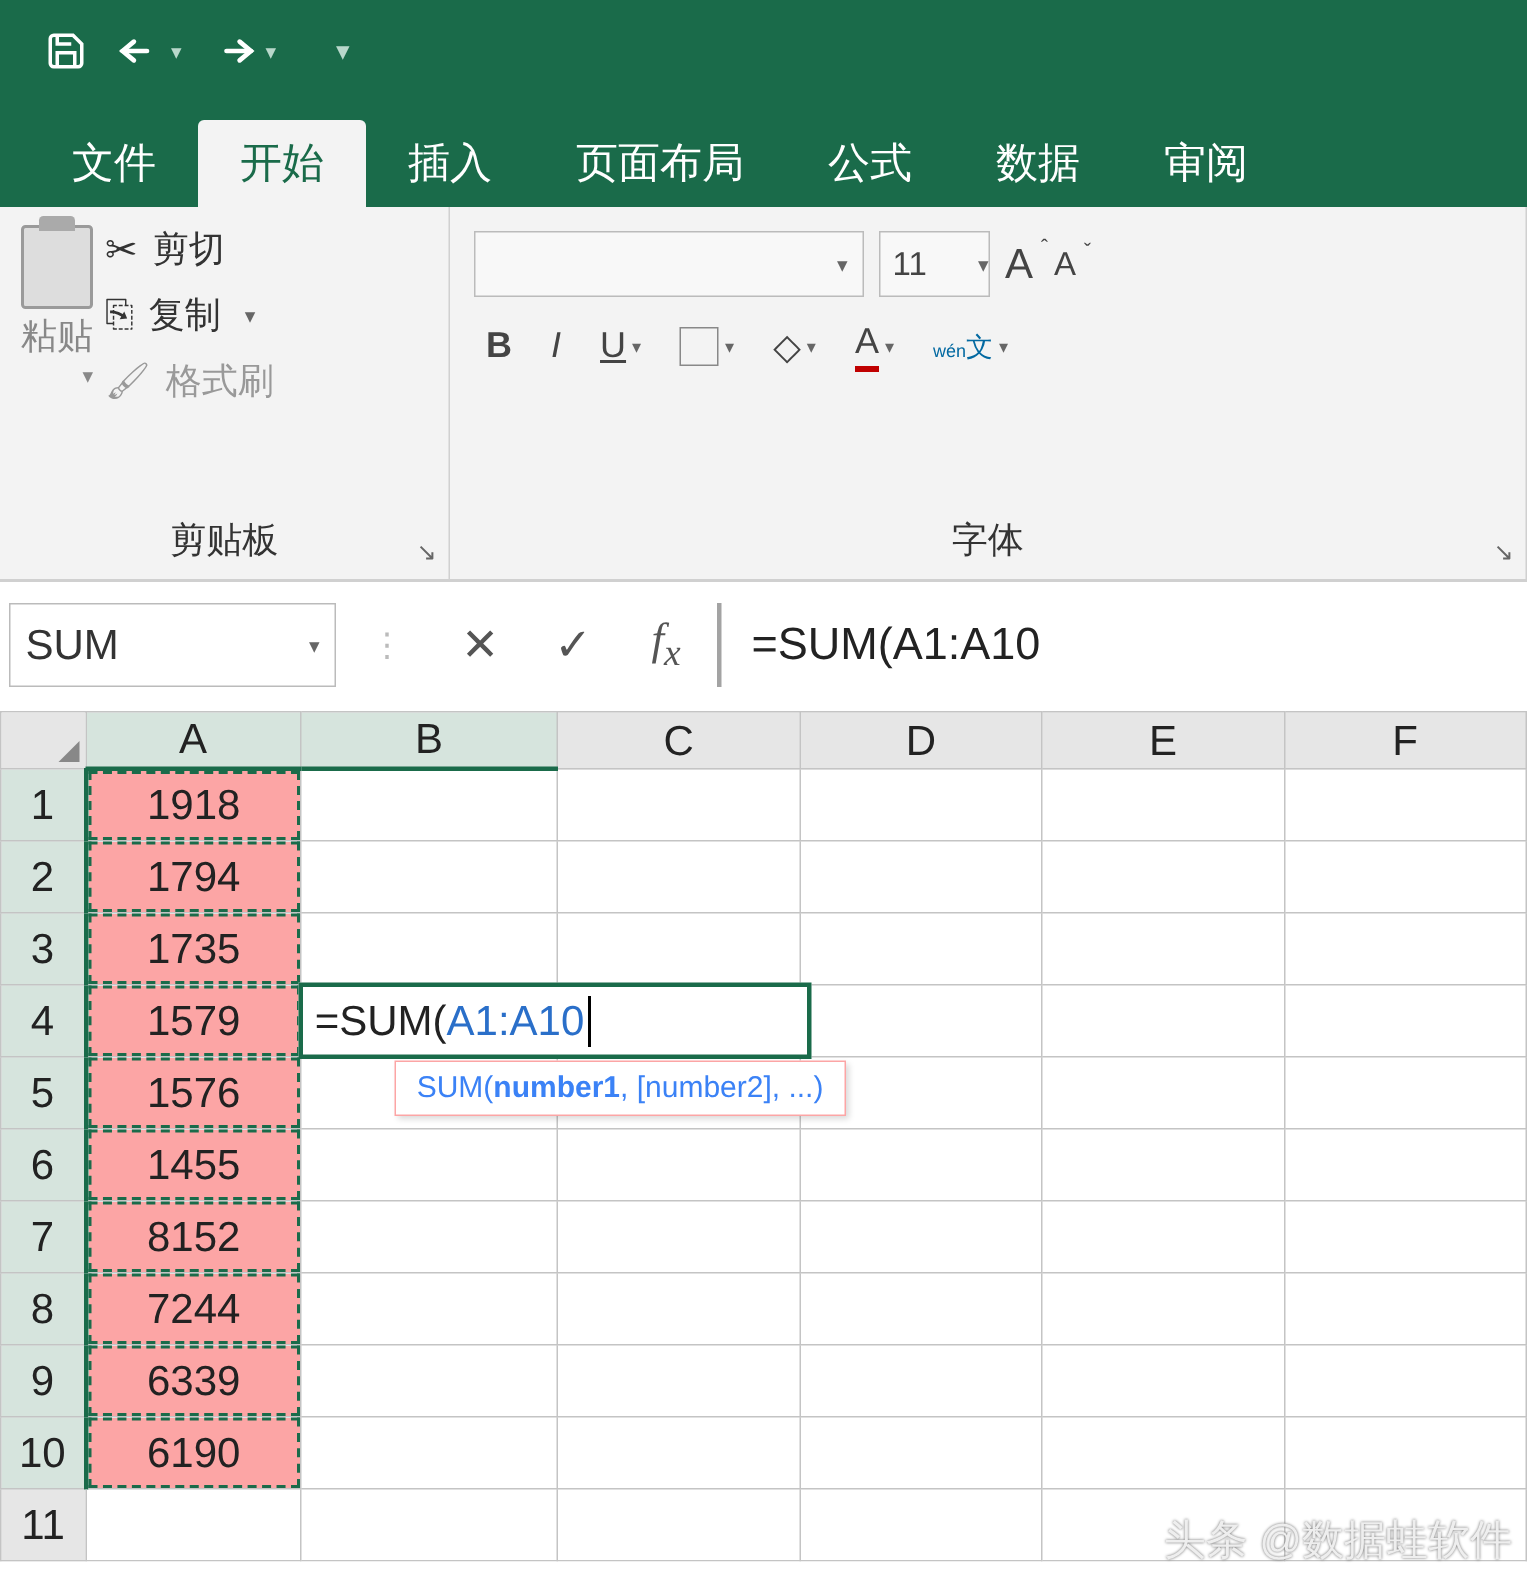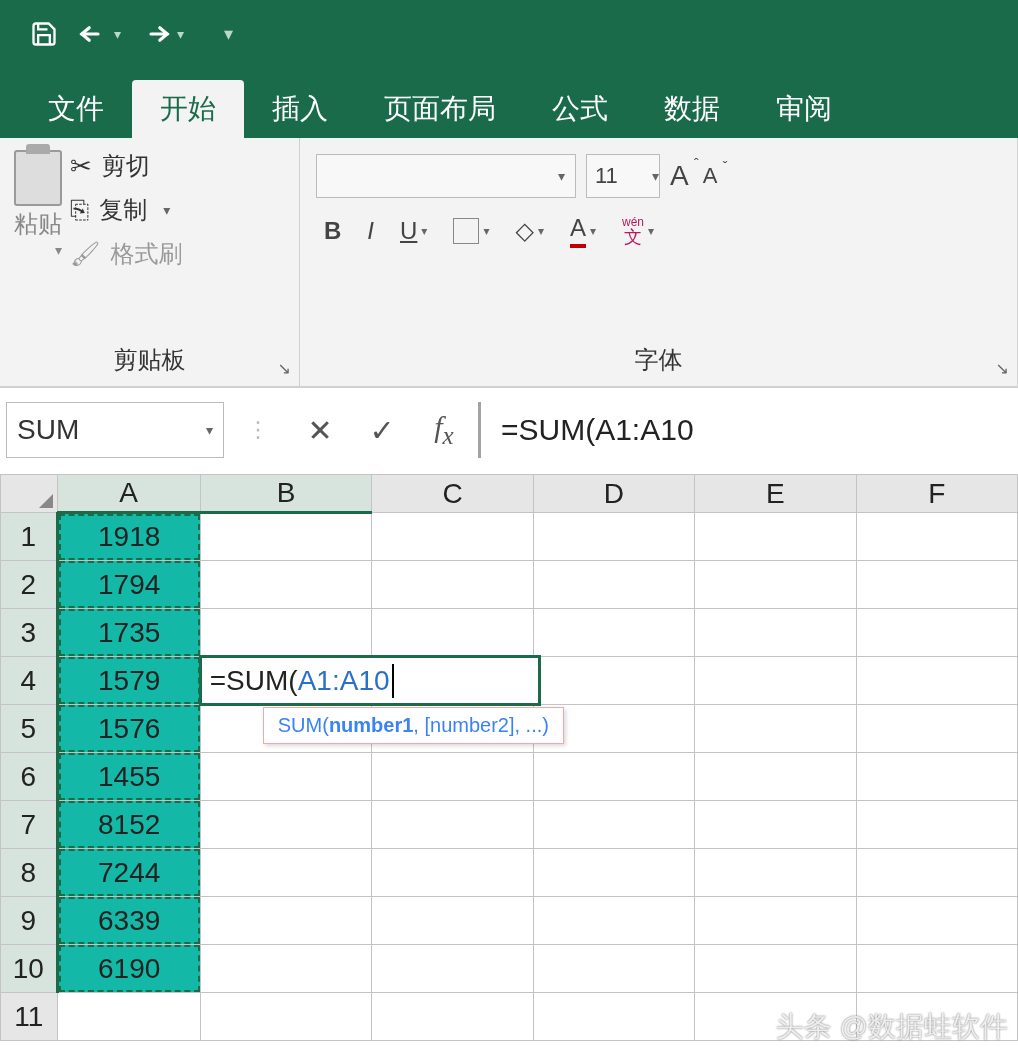--- a/index.html
+++ b/index.html
@@ -35,21 +35,21 @@
   .fontsize { width:74px; height:44px; border:1px solid #bbb; background:#f8f8f8; display:flex; align-items:center; padding-left:8px; font-size:22px; color:#444;}
   .fontdrop { font-size:14px; color:#666; }
   .Abig { font-size:28px; color:#444; position:relative; padding-right:4px;}
   .Abig sup{ font-size:14px; position:absolute; top:-4px; right:-6px;}
   .Asmall { font-size:22px; color:#444; position:relative; padding-right:4px;}
   .Asmall sup{ font-size:14px; position:absolute; top:-4px; right:-6px;}
   .fmtbtn { font-size:24px; color:#444; display:flex; align-items:center; gap:4px; padding:0 8px; cursor:pointer;}
   .fmtbtn .u { text-decoration: underline; }
   .fmtbtn .drop { font-size:12px; color:#666; }
   .swatch { width:26px; height:26px; border:1px solid #888; display:inline-block;}
-  .wen { display:flex; flex-direction:column; line-height:1; font-size:12px; align-items:center; color:#be185d;}
+  .wen { display:flex; flex-direction:row; line-height:1; font-size:12px; align-items:flex-end; color:#0369a1;}
   .wen span:last-child{font-size:18px;}
 
   .fbarwrap { padding:14px 6px 0 6px; display:flex; align-items:center; gap:6px; }
   .namebox { width:218px; height:56px; border:1px solid #bbb; display:flex; align-items:center; justify-content:space-between; padding:0 10px; font-size:28px; color:#333; }
   .namebox .drop { font-size:14px; color:#666; }
   .fbarbtn { width:56px; height:56px; display:flex; align-items:center; justify-content:center; font-size:30px; color:#555; cursor:pointer;}
   .fbarbtn.sep { color:#bbb; font-size:22px; cursor:default;}
   .fbarbtn.fx { font-style:italic; font-family: serif;}
   .formulabar { flex:1; height:56px; border-left:3px solid #a3a3a3; display:flex; align-items:center; padding-left:20px; font-size:30px; color:#222;}
 
@@ -61,21 +61,21 @@
   .corner::after{ content:""; position:absolute; right:4px; bottom:4px; width:0; height:0; border-right:14px solid #888; border-top:14px solid transparent;}
   .colhdr { height:38px; }
   .colhdr.active{ background:#d6e4dd; border-bottom:3px solid #1a6b4a !important;}
   .rowhdr { width:56px; height:48px; background:#e6e6e6;}
   .rowhdr.active{ background:#d6e4dd; border-right:3px solid #1a6b4a !important;}
   .cell { height:48px; }
   .colA { width:142px; }
   .colB { width:170px; }
   .colOther { width:160px; }
 
-  .marching { position:relative; background:#14b8a6; }
+  .marching { position:relative; background:#fca5a5; }
   .marching::after { content:""; position:absolute; inset:0; border:2px dashed #1a6b4a; pointer-events:none;}
   .editcell { position:relative; }
   .editcell .celledit { position:absolute; left:-2px; top:-2px; right:-170px; bottom:-2px; border:3px solid #1a6b4a; background:#fff; display:flex; align-items:center; padding-left:8px; font-size:28px; color:#222;}
   .celledit .ref { color:#2a6fc9; }
   .cursor { display:inline-block; width:2px; height:34px; background:#000; margin-left:2px; vertical-align:middle;}
   .tooltip { position:absolute; left:62px; top:50px; background:#fff; border:1px solid #fca5a5; padding:6px 14px; font-size:20px; color:#3b82f6; white-space:nowrap; box-shadow:2px 2px 4px rgba(0,0,0,0.15); z-index:5;}
   .tooltip b{ font-weight:bold;}
 
   .watermark { position:fixed; right:10px; bottom:6px; color:#eee; font-size:28px; text-shadow:0 0 2px #666;}
 </style>

